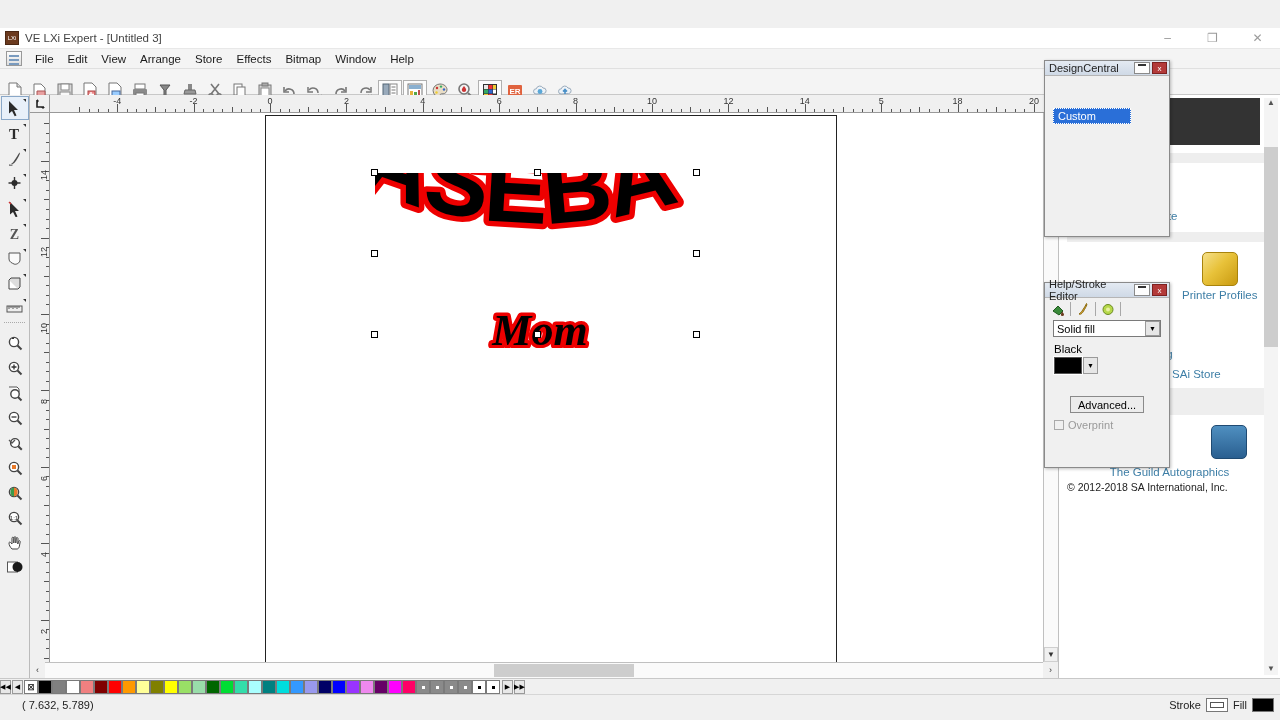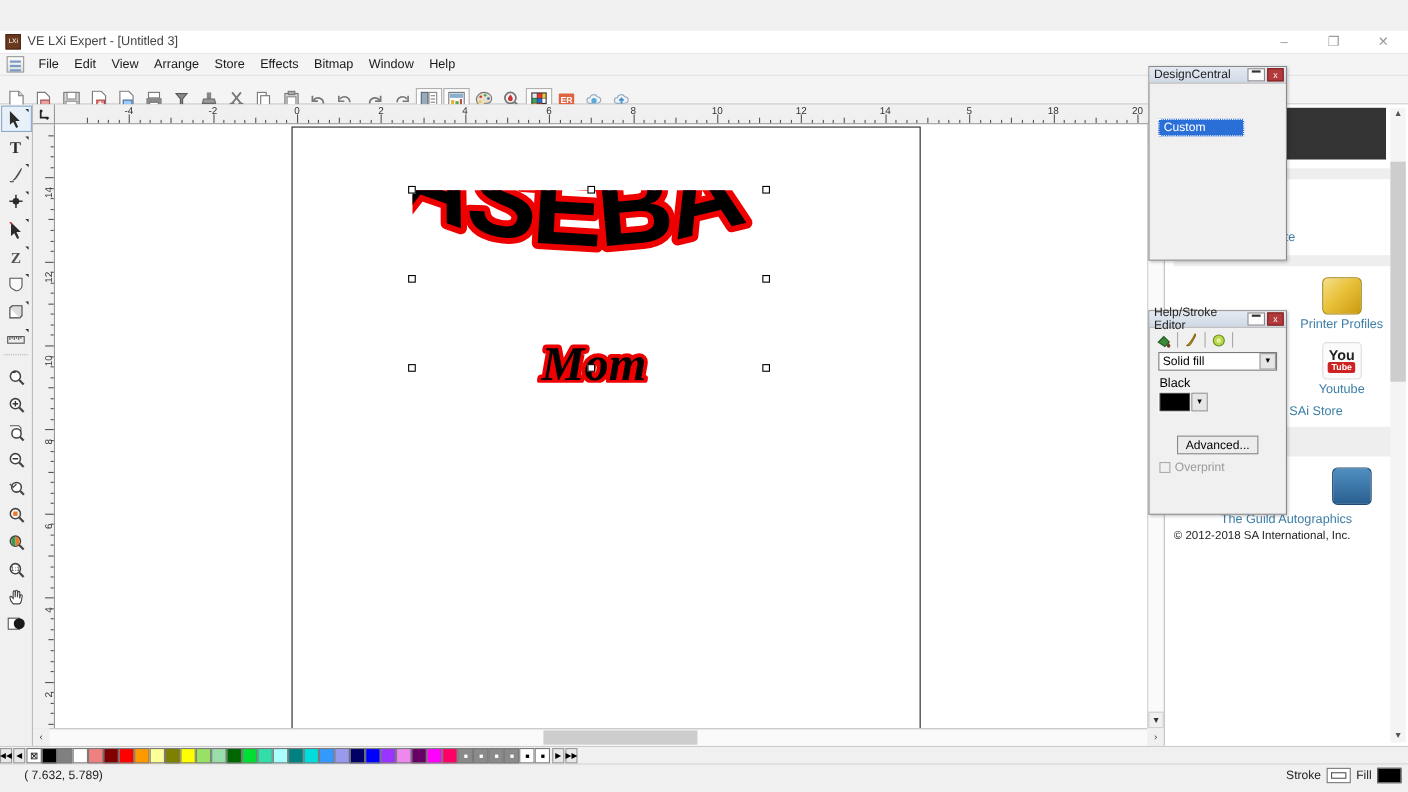--- a/index.html
+++ b/index.html
@@ -743,27 +743,20 @@
         <div class="rp-ico" style="background:linear-gradient(135deg,#f5e08a 0%,#e8c23a 45%,#c99a10 100%);border:1px solid #a8830c;border-radius:5px;"></div>
         <div class="rp-lbl">Printer Profiles</div>
       </div>
     </div>
 
     <div class="rp-items" style="margin-top:4px;">
       <div class="rp-item">
         <div class="rp-ico"></div>
         <div class="rp-lbl">g</div>
       </div>
-      <div class="rp-item">
-        <div class="rp-ico" style="background:#fbfbfb;border:1px solid #ddd;display:flex;flex-direction:column;align-items:center;justify-content:center;">
-          <span style="font-size:13px;font-weight:bold;color:#222;line-height:12px;">You</span>
-          <span style="font-size:8px;font-weight:bold;color:#fff;background:#cc2222;padding:0 3px;border-radius:2px;line-height:10px;">Tube</span>
-        </div>
-        <div class="rp-lbl">Youtube</div>
-      </div>
     </div>
 
     <div class="rp-lbl" style="text-align:center;padding:6px 0 0 0;">Facebook  SAi Store</div>
 
     <div class="rp-section-hdr" style="font-size:15px;">More</div>
     <div class="rp-items" style="justify-content:flex-start;gap:20px;padding-left:26px;">
       <div class="rp-ico" style="background:linear-gradient(#f2f2f2,#d4d4d4);border:1px solid #aaa;border-radius:4px;"></div>
       <div class="rp-ico" style="background:linear-gradient(#4f8fc0,#2a5f90);border:1px solid #1f4a72;border-radius:5px;"></div>
     </div>
     <div class="rp-lbl" style="text-align:center;padding:2px 0 0 0;">The Guild Autographics</div>

